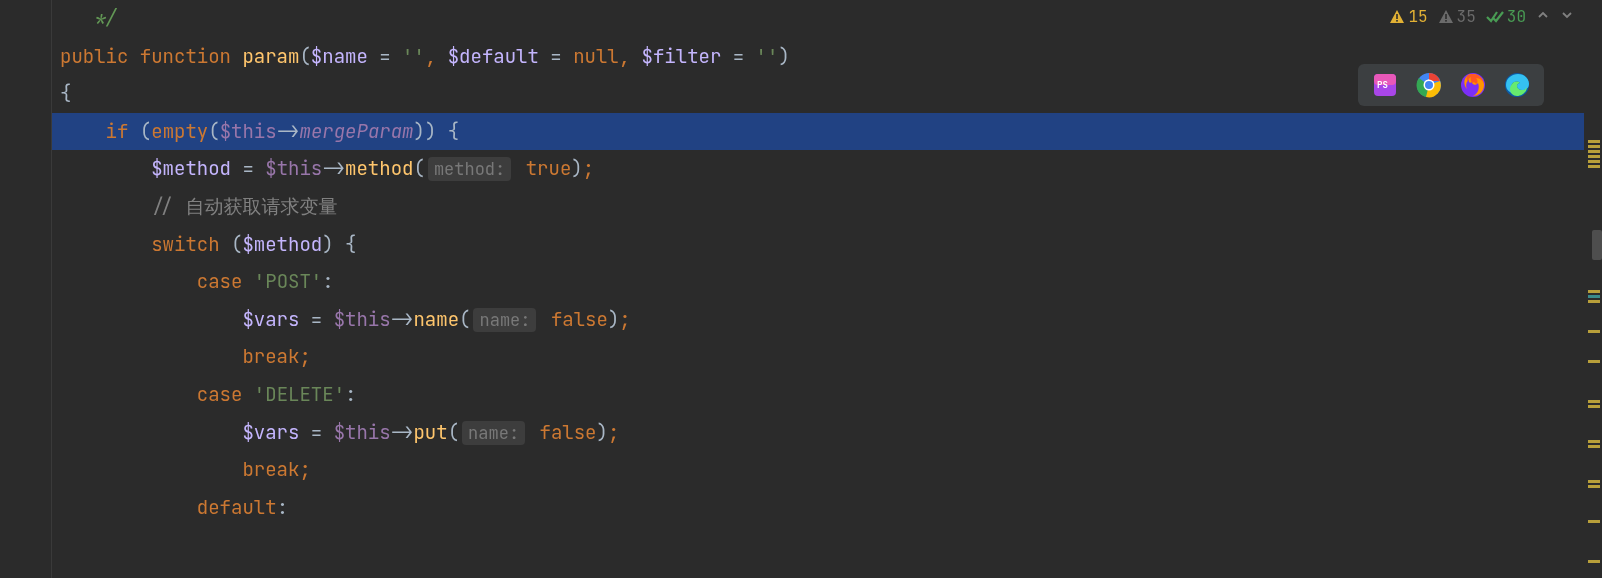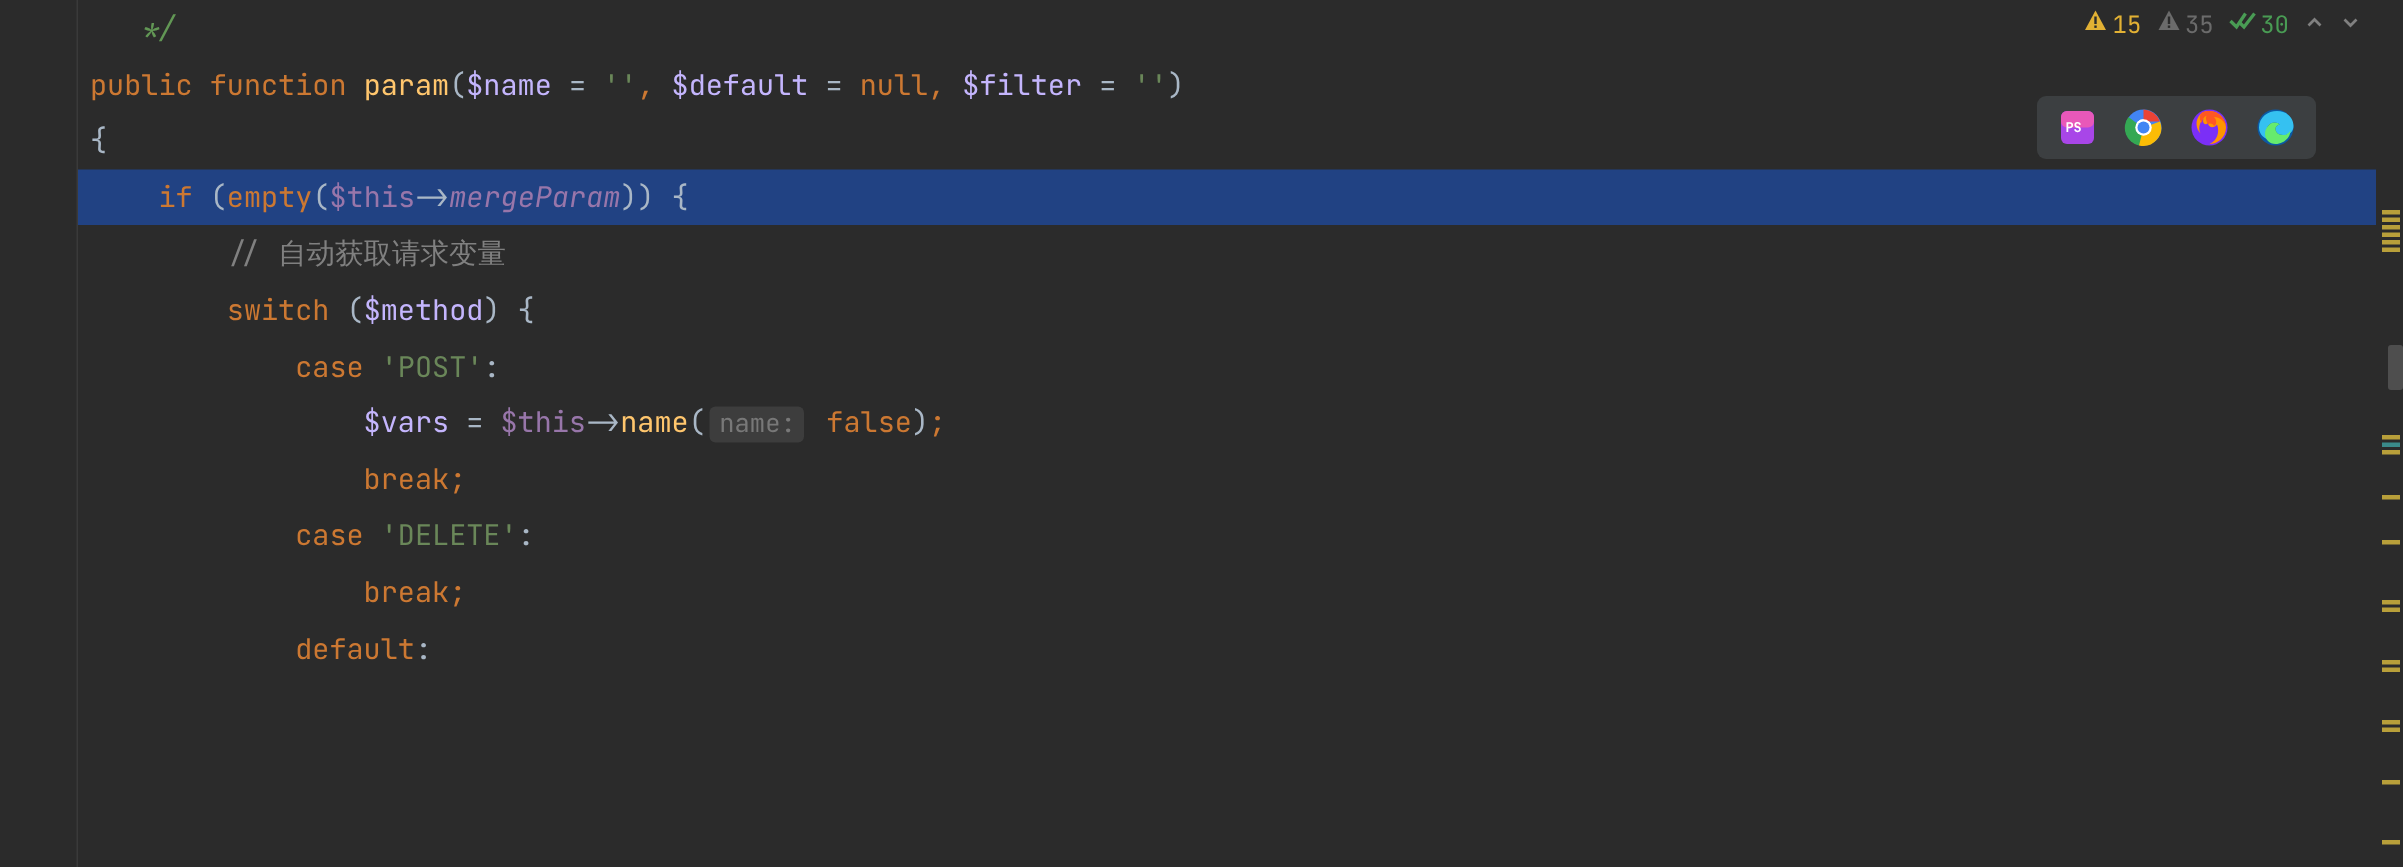--- a/index.html
+++ b/index.html
@@ -79,21 +79,21 @@
       position: absolute;
       right: 28px;
       top: 6px;
       display: flex;
       align-items: center;
       gap: 10px;
       font-size: 16px;
       color: #808080;
       z-index: 20;
     }
-    .status-item { display: flex; align-items: flex-start; gap: 3px; }
+    .status-item { display: flex; align-items: center; gap: 3px; }
     .warn-yellow { color: #e2b134; }
     .warn-gray { color: #6b6b6b; }
     .check-green { color: #499c54; }
     .chev { color: #808080; cursor: pointer; }
     .browser-toolbar {
       position: absolute;
       right: 58px;
       top: 64px;
       display: flex;
       align-items: center;
@@ -149,35 +149,37 @@
   <div class="code-area">
 
     <div class="line"><span class="comment-star">   <span>*/</span></span></div>
 
     <div class="line"><span class="kw-public">public</span> <span class="kw-function">function</span> <span class="fn-name">param</span><span class="paren">(</span><span class="var">$name</span> <span class="op">=</span> <span class="str">''</span><span class="comma">,</span> <span class="var">$default</span> <span class="op">=</span> <span class="kw-null">null</span><span class="comma">,</span> <span class="var">$filter</span> <span class="op">=</span> <span class="str">''</span><span class="paren">)</span></div>
 
     <div class="line"><span class="brace">{</span></div>
 
     <div class="line highlighted">    <span class="kw-if">if</span> <span class="paren">(</span><span class="kw-empty">empty</span><span class="paren">(</span><span class="var-this">$this</span><span class="op">-&gt;</span><span class="prop">mergeParam</span><span class="paren">))</span> <span class="brace">{</span></div>
 
+    <div class="line">        <span class="var">$method</span> <span class="op">=</span> <span class="var-this">$this</span><span class="op">-&gt;</span><span class="method">method</span><span class="paren">(</span><span class="hint">method:</span> <span class="kw-true">true</span><span class="paren">)</span><span class="semi">;</span></div>
 
     <div class="line">        <span class="comment">// 自动获取请求变量</span></div>
 
     <div class="line">        <span class="kw-switch">switch</span> <span class="paren">(</span><span class="var">$method</span><span class="paren">)</span> <span class="brace">{</span></div>
 
     <div class="line">            <span class="kw-case">case</span> <span class="str">'POST'</span><span class="op">:</span></div>
 
     <div class="line">                <span class="var">$vars</span> <span class="op">=</span> <span class="var-this">$this</span><span class="op">-&gt;</span><span class="method">name</span><span class="paren">(</span><span class="hint">name:</span> <span class="kw-false">false</span><span class="paren">)</span><span class="semi">;</span></div>
 
     <div class="line">                <span class="kw-break">break</span><span class="semi">;</span></div>
 
 
     <div class="line">            <span class="kw-case">case</span> <span class="str">'DELETE'</span><span class="op">:</span></div>
 
 
+    <div class="line">                <span class="var">$vars</span> <span class="op">=</span> <span class="var-this">$this</span><span class="op">-&gt;</span><span class="method">put</span><span class="paren">(</span><span class="hint">name:</span> <span class="kw-false">false</span><span class="paren">)</span><span class="semi">;</span></div>
 
     <div class="line">                <span class="kw-break">break</span><span class="semi">;</span></div>
 
     <div class="line">            <span class="kw-default">default</span><span class="op">:</span></div>
 
   </div>
 
   <div class="top-right-status">
     <span class="status-item">
       <svg width="16" height="16" viewBox="0 0 16 16">

